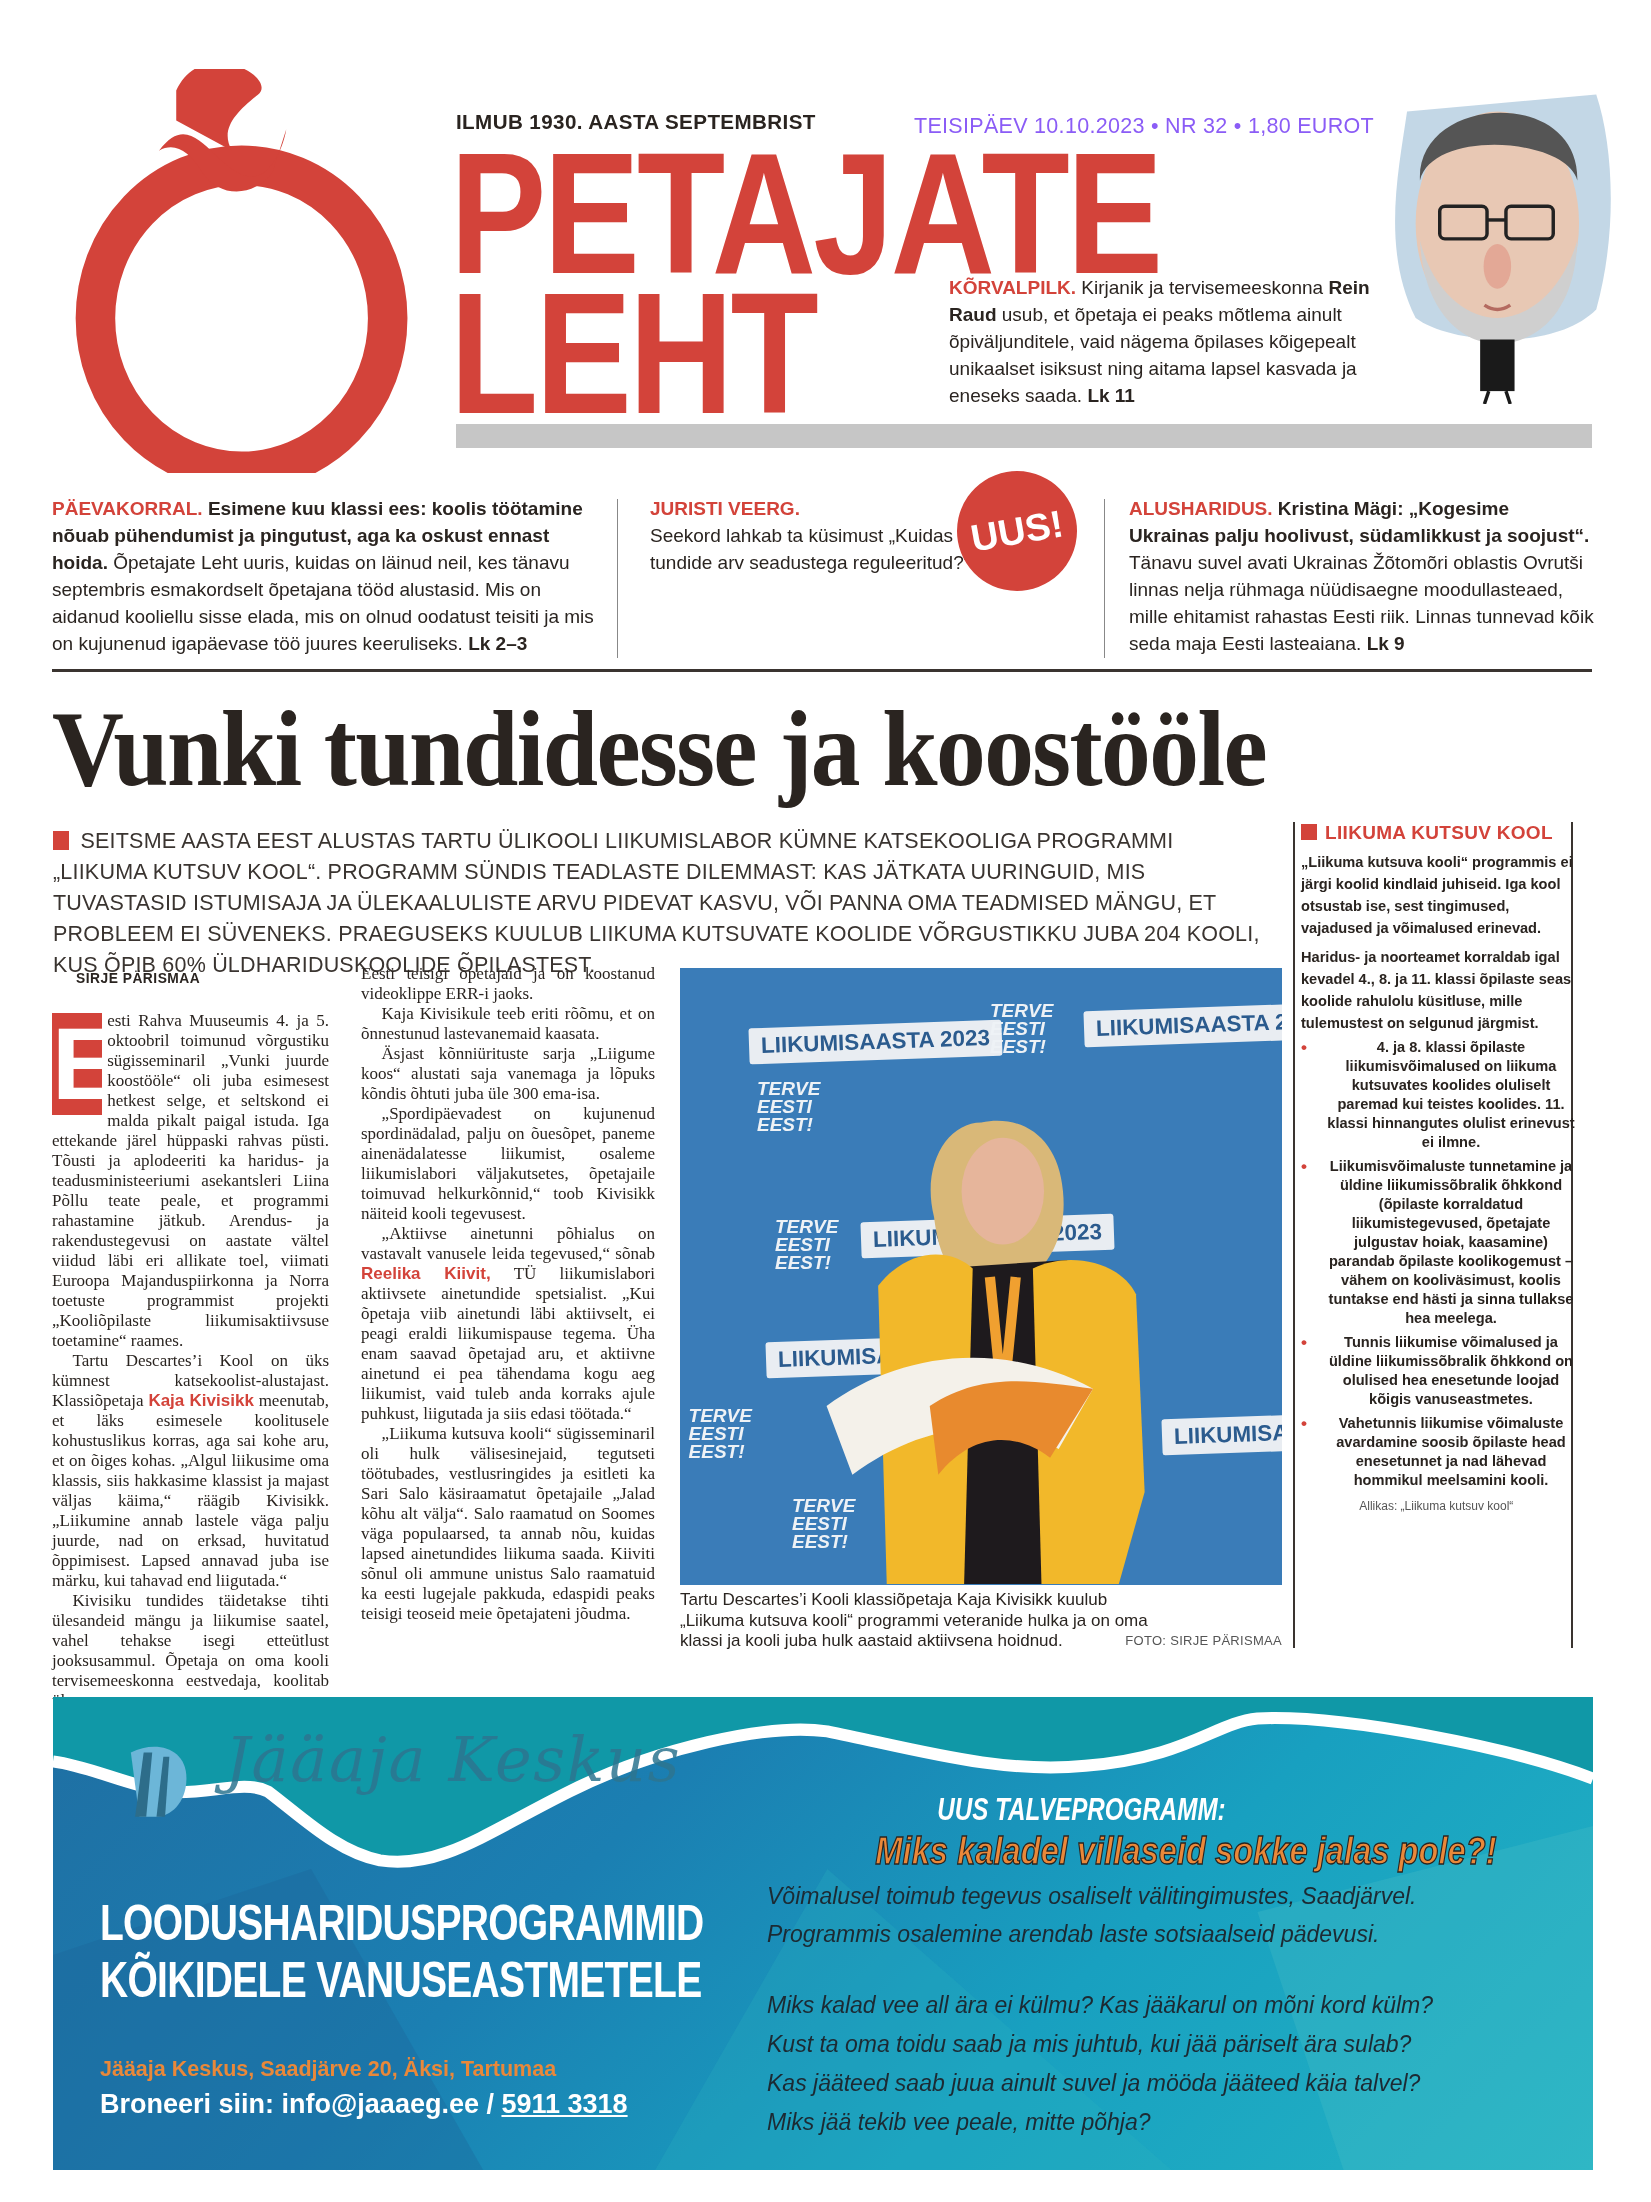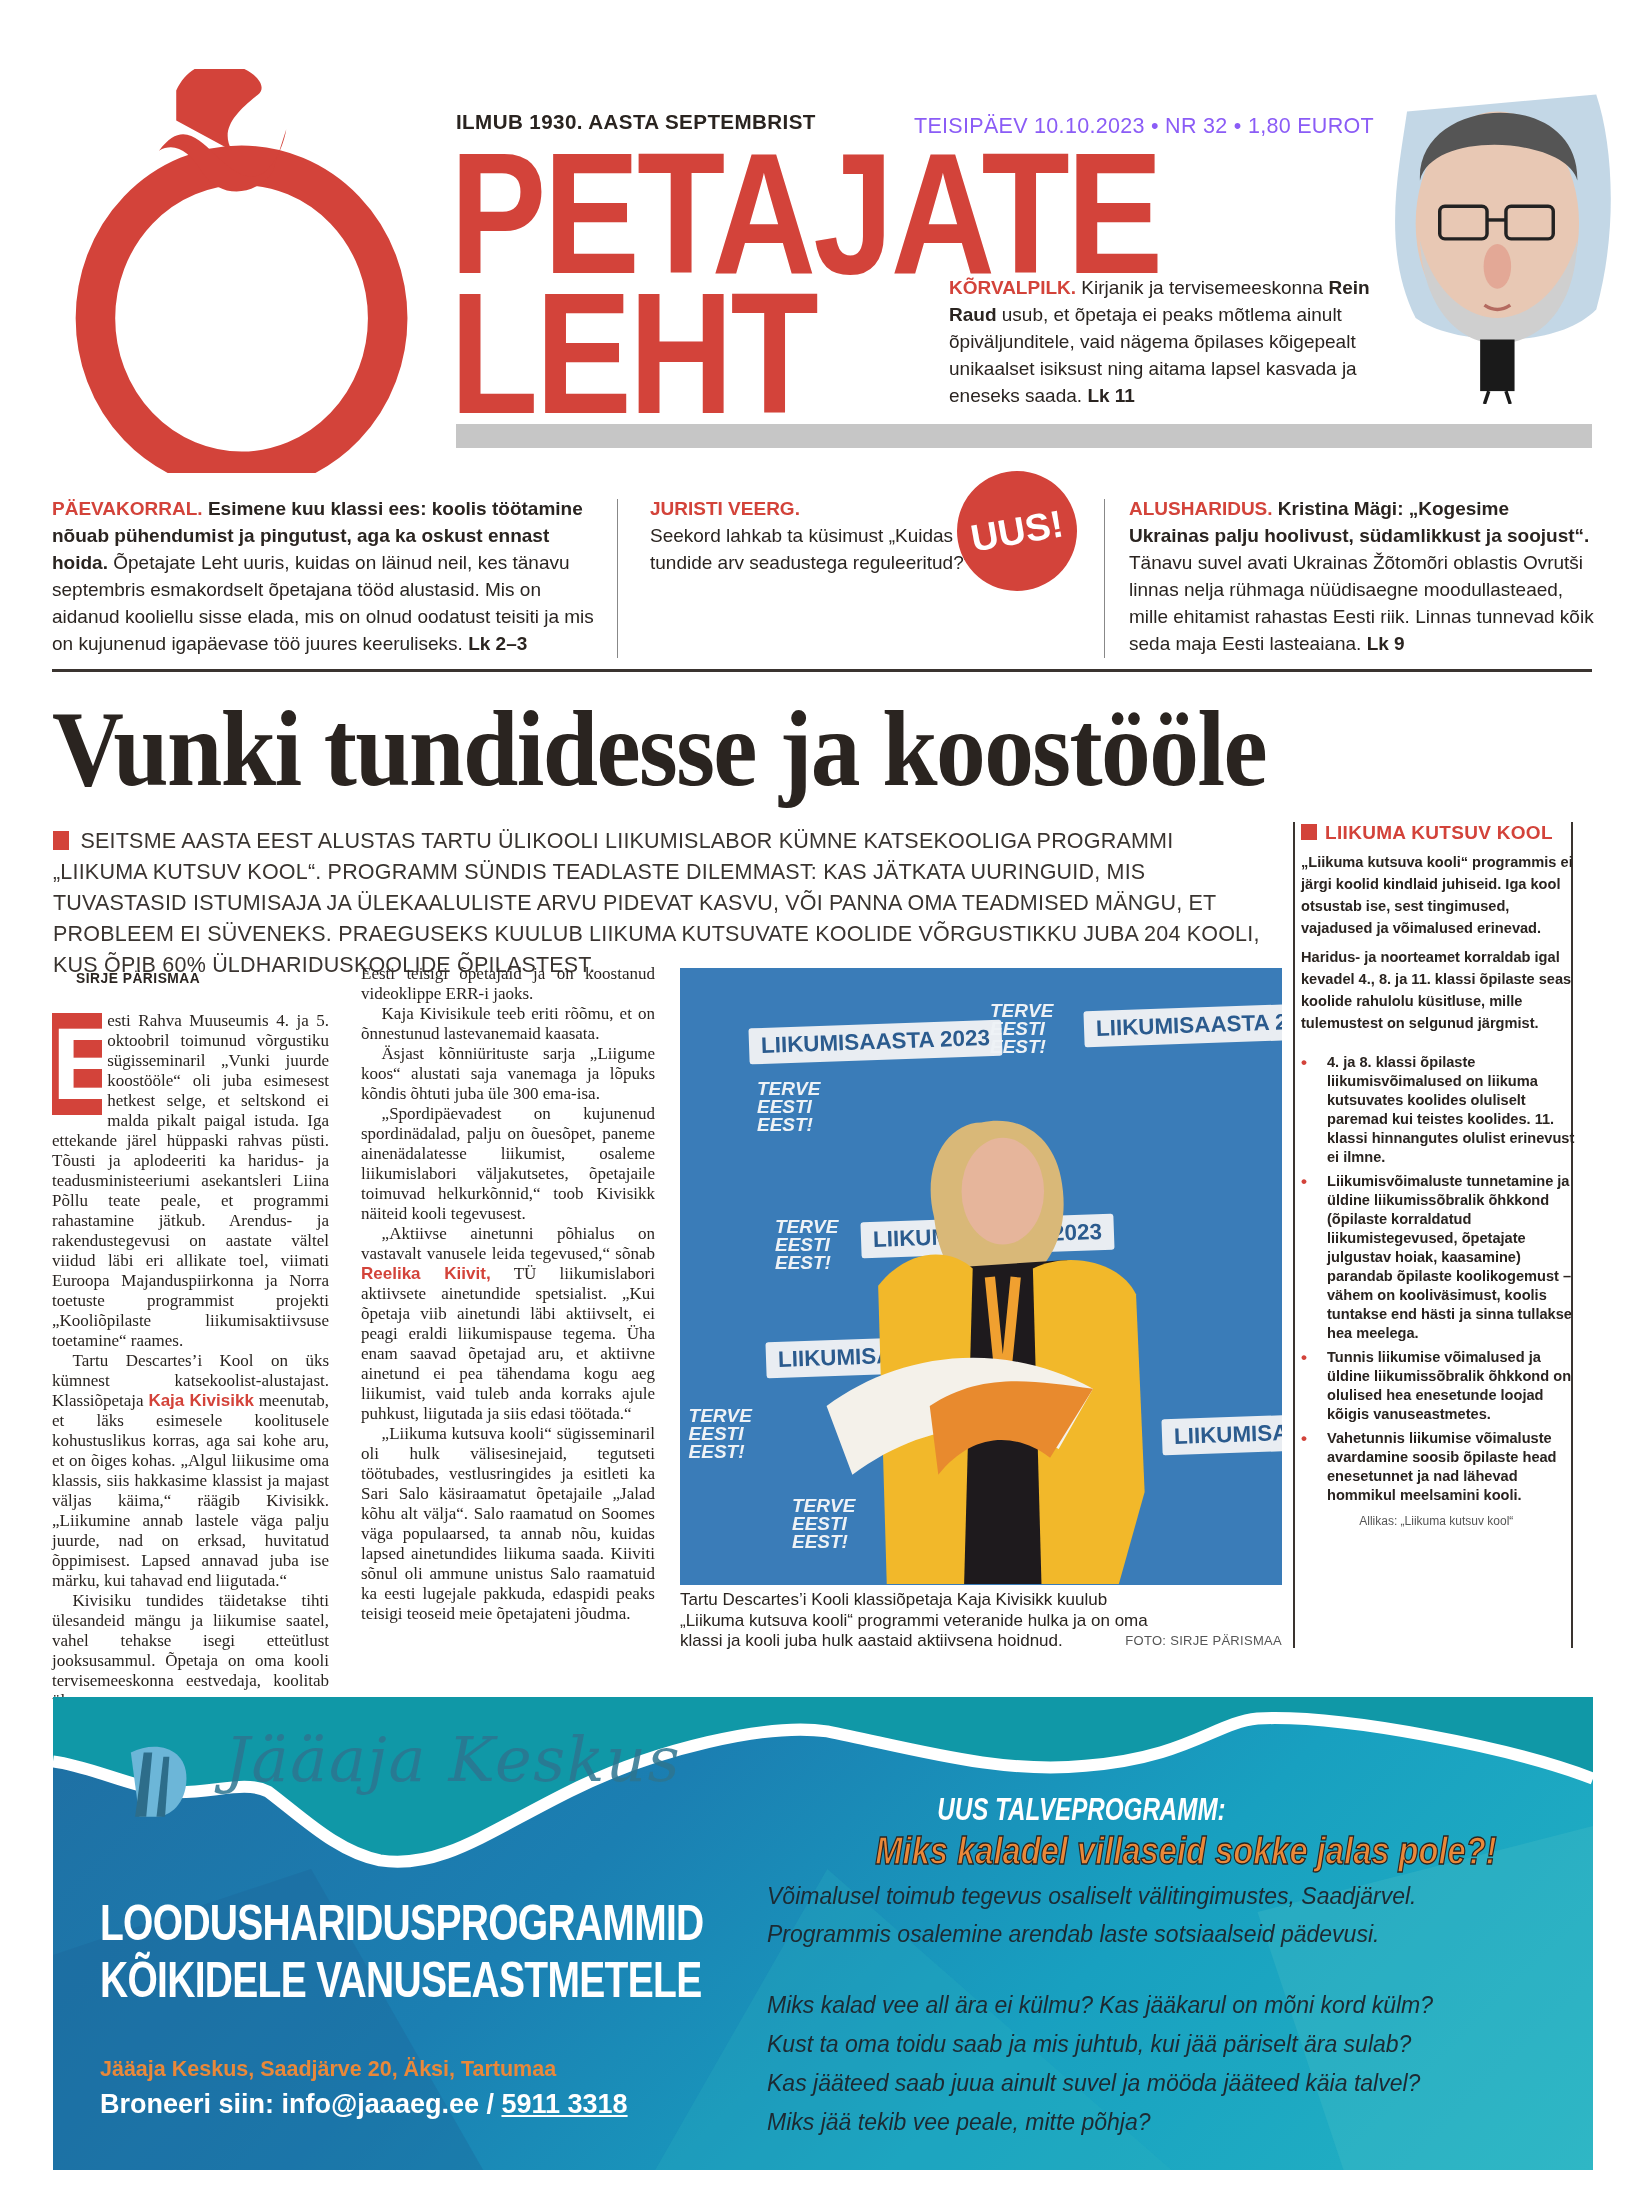--- a/index.html
+++ b/index.html
@@ -53,21 +53,21 @@
   .caption { left: 680px; top: 1590px; width: 602px; font-size: 17px; line-height: 20.6px; color: #2a2420; }
   .photo-credit { position: absolute; right: 0; bottom: 0; font-size: 13px; color: #555; letter-spacing: 0.3px; }
 
   
   .sidebar { left: 1301px; top: 822px; width: 274px; }
   .sidebar-rule-left { left: 1293px; top: 822px; width: 1.7px; height: 826px; background: #3a3430; }
   .sidebar-rule-right { left: 1571px; top: 822px; width: 1.7px; height: 826px; background: #3a3430; }
   .sb-title { color: #d3433a; font-weight: bold; font-size: 19px; letter-spacing: 0.3px; }
   .sb-title .red-square { width: 15.5px; height: 15.5px; margin-right: 8.6px; vertical-align: -0.9px; }
   .sb-text { font-size: 14.6px; line-height: 22px; font-weight: bold; color: #2a2420; margin-top: 6.9px; }
-  .sb-list { list-style: none; margin-top: 19px; }
+  .sb-list { list-style: none; margin-top: 4px; text-align: center; }
   .sb-list li { position: relative; padding-left: 26px; font-size: 14.6px; line-height: 19px; font-weight: bold; color: #2a2420; margin-bottom: 5.2px; }
   .sb-list li::before { content: "•"; color: #d3433a; position: absolute; left: 0; top: 0; font-size: 17px; }
   .sb-source { text-align: center; font-size: 12px; color: #555; margin-top: 8.6px; padding-right: 3.4px; }
 
   
   .ad { left: 53px; top: 1697px; width: 1540px; height: 473px; overflow: hidden; background: linear-gradient(135deg, #1f6fa3 0%, #1b7fb2 35%, #18a0c0 65%, #23b3c4 100%); }
   .ad-top { position: absolute; left: 0; top: 0; width: 100%; height: 100%; }
   .ad-logo-mark { position: absolute; left: 69px; top: 47px; width: 69px; height: 77px; }
   .ad-logo-text { position: absolute; left: 172px; top: 26px; font-family: "DejaVu Serif", serif; font-style: italic; font-size: 62px; color: #2d7590; opacity: 0.85; letter-spacing: 1.7px; }
   .ad-headline { position: absolute; left: 47px; top: 198px; font-family: "Liberation Sans", sans-serif; font-weight: bold; font-size: 50px; line-height: 57px; color: #ffffff; transform: scaleX(0.78); transform-origin: left top; white-space: nowrap; letter-spacing: -0.9px; }

